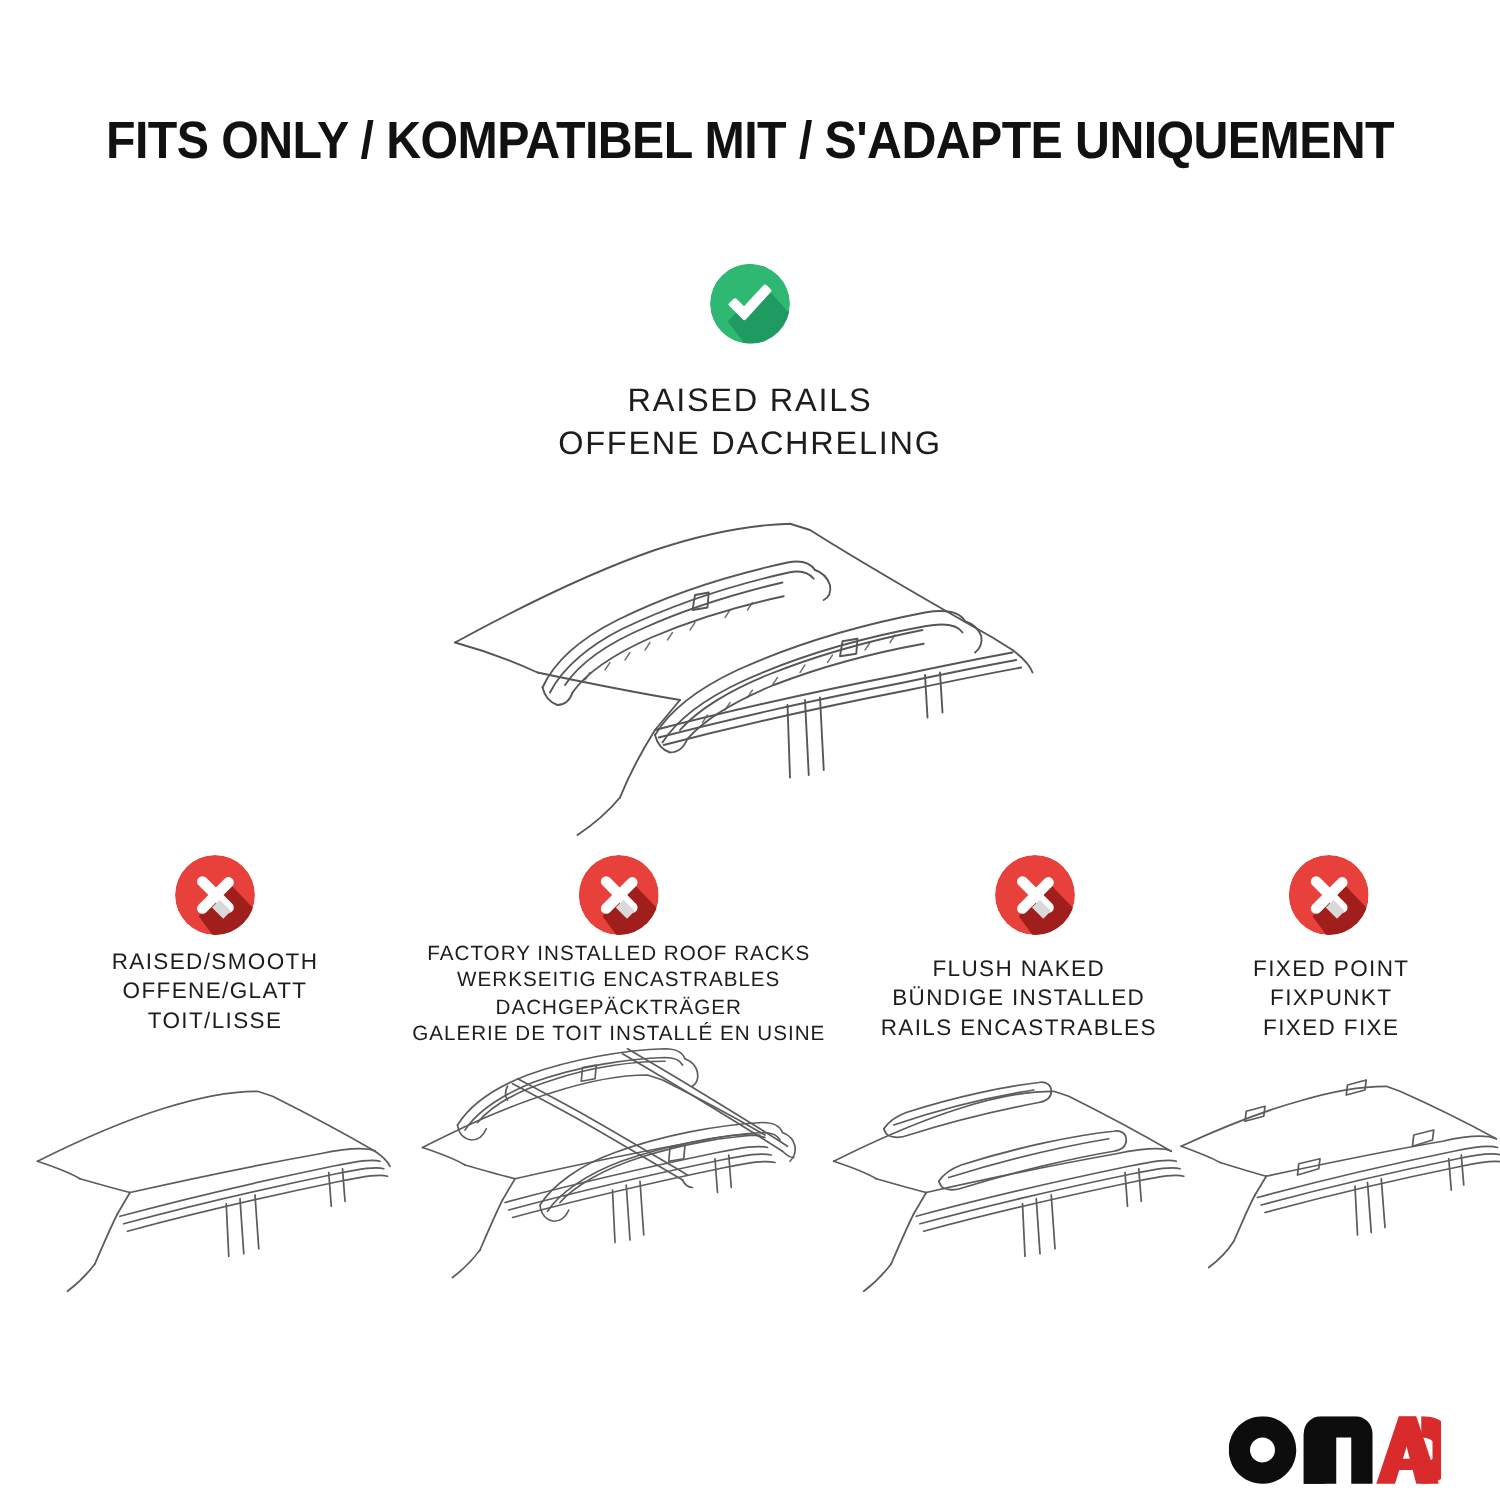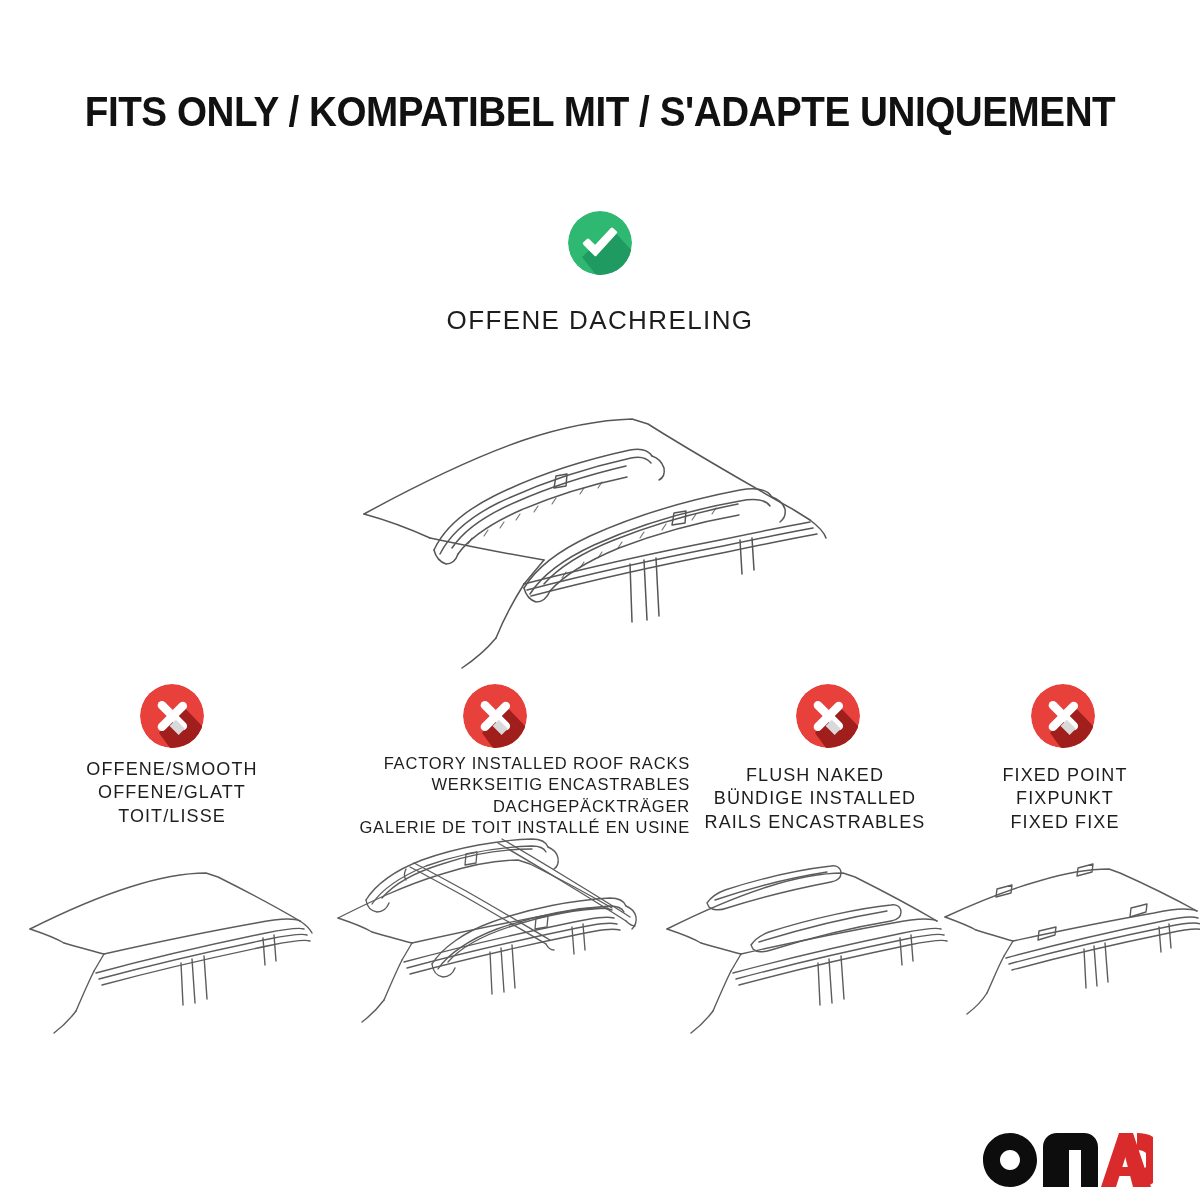--- a/index.html
+++ b/index.html
@@ -52,21 +52,21 @@
     white-space: nowrap;
   }
   .caption .line { display: block; }
 
   .caption-main {
     font-size: 26px;
     letter-spacing: 1.4px;
     line-height: 1.32;
   }
   .caption-sub { font-size: 18px; }
-  .caption-sub-small { font-size: 16.5px; letter-spacing: 0.8px; text-align: right; }
+  .caption-sub-small { font-size: 16.5px; letter-spacing: 0.8px; }
 
   
   .illus { position: absolute; }
   .illus svg { display: block; }
 
   
   .logo {
     position: absolute;
     left: 983px;
     top: 1133px;
@@ -82,20 +82,21 @@
 
 <div class="badge" style="left:568px; top:211px; width:64px; height:64px;">
   <svg width="64" height="64" viewBox="0 0 64 64">
     <circle cx="32" cy="32" r="32" fill="#2eb872"></circle>
     <path d="M44 18 L64 40 L64 64 L28 64 L14 46 Z" fill="#1f9a60"></path>
     <path d="M16.5 32.5 L27.5 43.5 L47.5 21.5 L44.0 18.2 L27.2 36.2 L20.0 29.2 Z" fill="#ffffff" stroke="#ffffff" stroke-width="3.2" stroke-linejoin="round"></path>
   </svg>
 </div>
 
 <div class="caption caption-main" style="left:0; right:0; top:303px;">
+  <span class="line">RAISED RAILS</span>
   <span class="line">OFFENE DACHRELING</span>
 </div>
 
 <div class="illus" style="left:348px; top:398px;">
   <svg width="510" height="280" viewBox="0 0 510 280" fill="none" stroke="#565656" stroke-width="1.5" stroke-linecap="round" stroke-linejoin="round">
 
     <path d="M16 116 C60 92 118 62 176 42 C215 29 250 22 284 21 L300 26 L316 36
              C352 58 400 86 446 112 L462 122"></path>
     <path d="M16 116 C38 122 60 130 82 140"></path>
     <path d="M462 122 C470 128 476 134 478 140"></path>
@@ -147,21 +148,21 @@
     <path d="M41 20 L64 44 L64 64 L30 64 L19 49 Z" fill="#a01f1c"></path>
     <g stroke-linecap="round">
       <rect x="28.2" y="13.0" width="8.6" height="38" rx="4.3" transform="rotate(45 32 32)" fill="#ffffff"></rect>
       <rect x="28.2" y="13.0" width="8.6" height="38" rx="4.3" transform="rotate(-45 32 32)" fill="#ffffff"></rect>
       <path d="M35.8 35.8 L44.8 44.8 L38.6 51.0 L29.6 42.0 Z" fill="#d9d9d9"></path>
     </g>
   </svg>
 </div>
 
 <div class="caption caption-sub" style="left:22px; width:300px; top:758px;">
-  <span class="line">OFFENE/SMOOTH</span>
+  <span class="line">RAISED/SMOOTH</span>
   <span class="line">OFFENE/GLATT</span>
   <span class="line">TOIT/LISSE</span>
 </div>
 
 <div class="illus" style="left:18px; top:855px;">
   <svg width="300" height="195" viewBox="0 0 300 195" fill="none" stroke="#5c5c5c" stroke-width="1.4" stroke-linecap="round" stroke-linejoin="round">
     <path d="M12 74 C40 60 74 44 112 32 C140 23 166 18 188 18 L200 22
              C228 36 258 52 282 66"></path>
     <path d="M12 74 C24 78 36 82 46 88"></path>
     <path d="M46 88 C60 92 74 96 86 99"></path>

